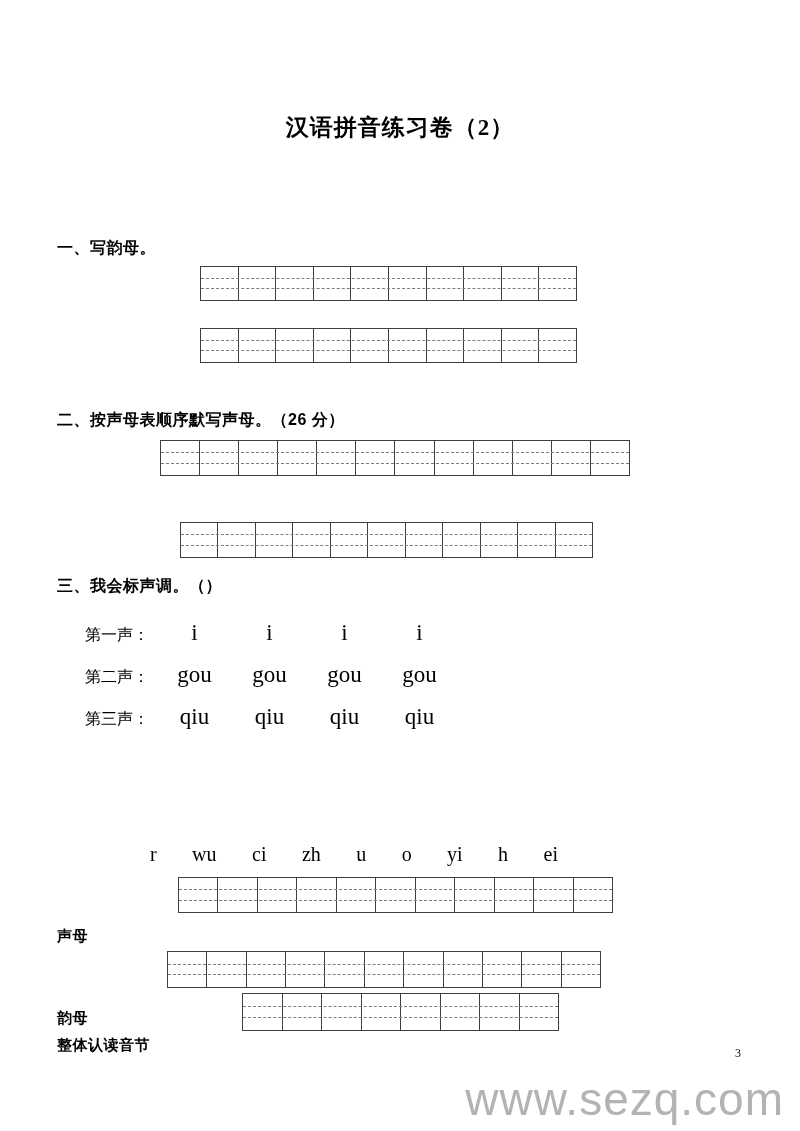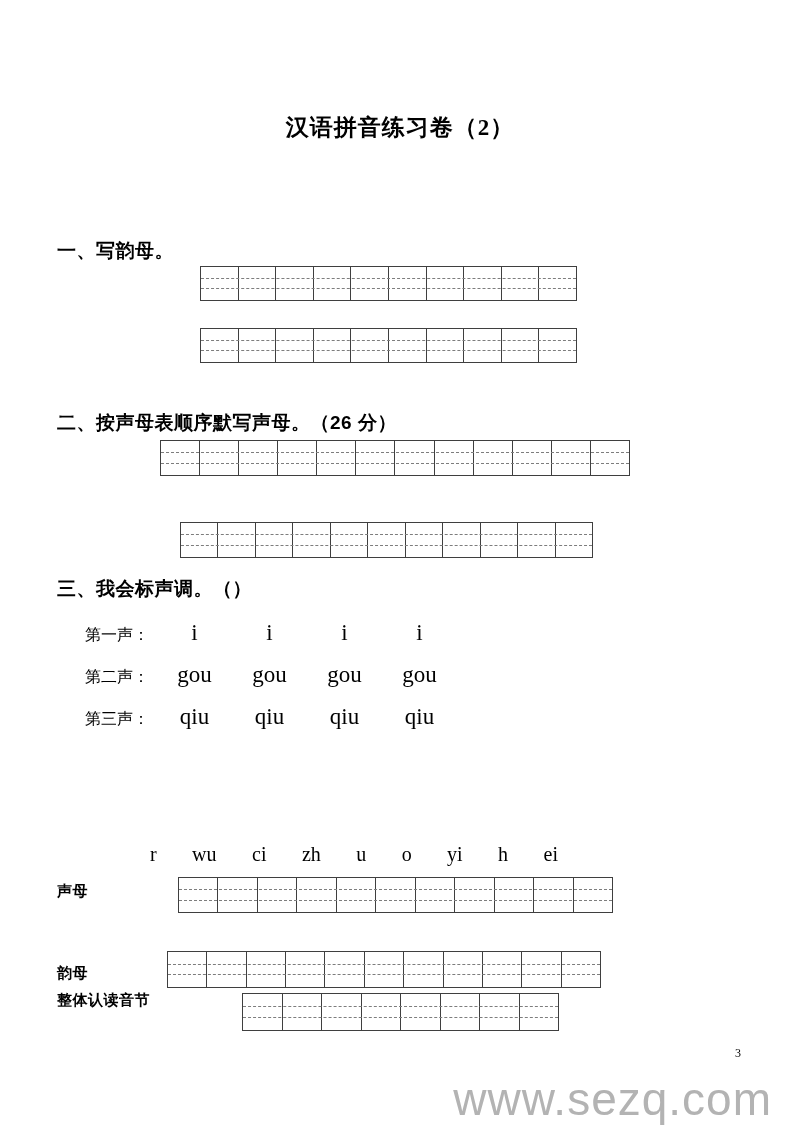--- a/index.html
+++ b/index.html
@@ -16,21 +16,21 @@
 
   .doc-title {
     top:112px; left:0; right:0;
     text-align:center;
     font-size:23px; font-weight:bold;
     font-family:"Liberation Serif","DejaVu Serif",serif;
     letter-spacing:1px;
   }
   .section-heading {
     left:57px;
-    font-size:19px; font-weight:bold;
+    font-size:16px; font-weight:bold;
     letter-spacing:0.5px;
   }
 
   
   .pinyin-grid {
     position:absolute;
     display:flex;
     box-sizing:border-box;
     border:1.5px solid #3f3f3f;
     background:#fff;
@@ -68,29 +68,30 @@
     display:flex; justify-content:space-between;
     font-size:20px;
     font-family:"Liberation Serif","DejaVu Serif",serif;
   }
   .letters-row span { text-align:center; }
 
   .match-label {
     left:57px;
     font-size:15px; font-weight:bold;
     letter-spacing:0.5px;
+    margin-top:45px;
   }
 
   .page-number {
     top:1046px; left:735px;
     font-size:12px;
     font-family:"Liberation Serif","DejaVu Serif",serif;
   }
   .watermark {
-    top:1072px; right:28px;
+    top:1072px; right:16px;
     font-size:46px;
     color:#b3b3b3;
     font-family:"Liberation Sans","DejaVu Sans",sans-serif;
     letter-spacing:1px;
   }
 </style>
 </head>
 <body>
 
 <div class="page">

